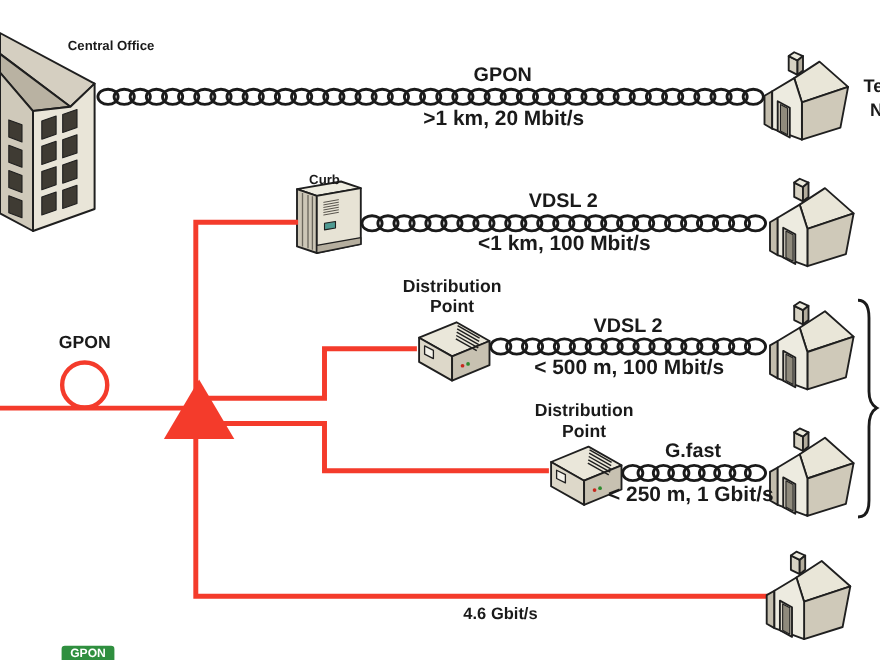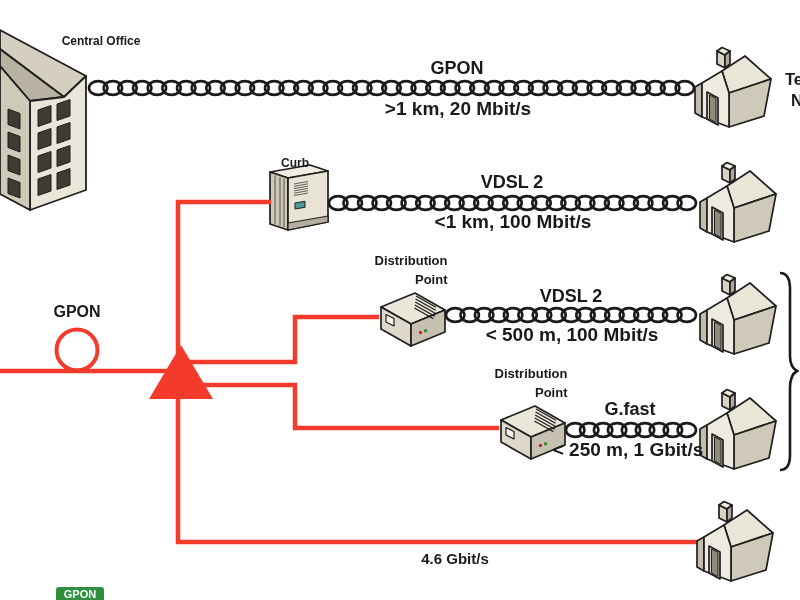--- a/index.html
+++ b/index.html
@@ -13,21 +13,21 @@
   .lbl{
     position:absolute;font-weight:700;white-space:nowrap;
     transform:translateX(-50%);text-align:center;color:#1a1a1a;
   }
   .lbl.left{transform:none;text-align:left;}
   .t17{font-size:12px;}
   .t18{font-size:18px;}
   .t15{font-size:15px;}
   .t16{font-size:16px;}
   .spec{font-size:19px;}
-  .dp{font-size:13px;line-height:19px;text-align:right;}
+  .dp{font-size:16px;line-height:19px;}
   .edge{font-size:16.5px;}
   .badge{
     position:absolute;left:56px;top:587px;width:48px;height:18px;
     background:#2f8f3f;border-radius:3px;color:#ffffff;
     font-size:11px;font-weight:700;text-align:center;line-height:15px;
   }
   .chain{fill:none;stroke:#1a1a1a;stroke-width:2.6;}
 </style>
 </head>
 <body>

